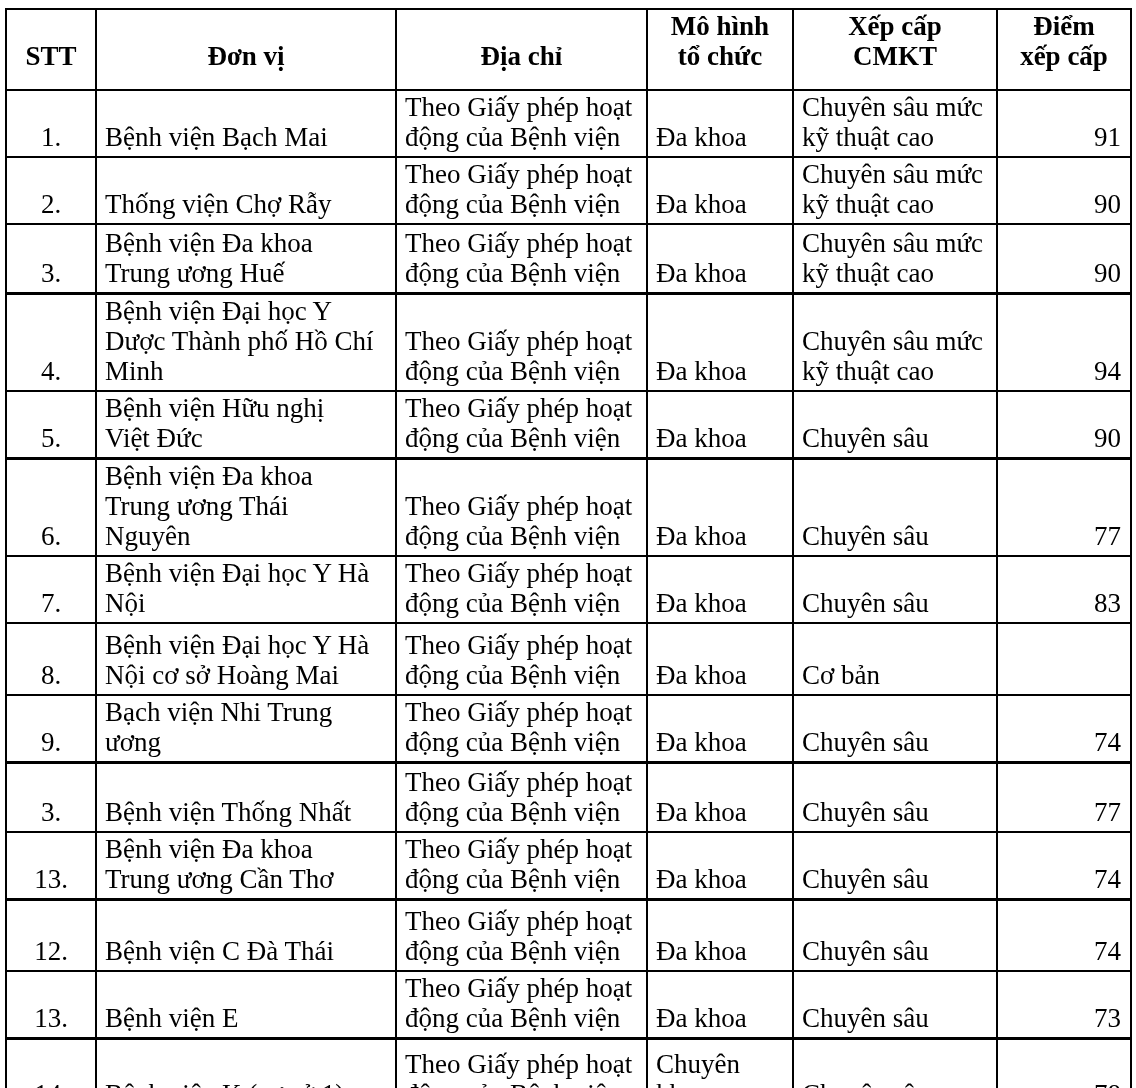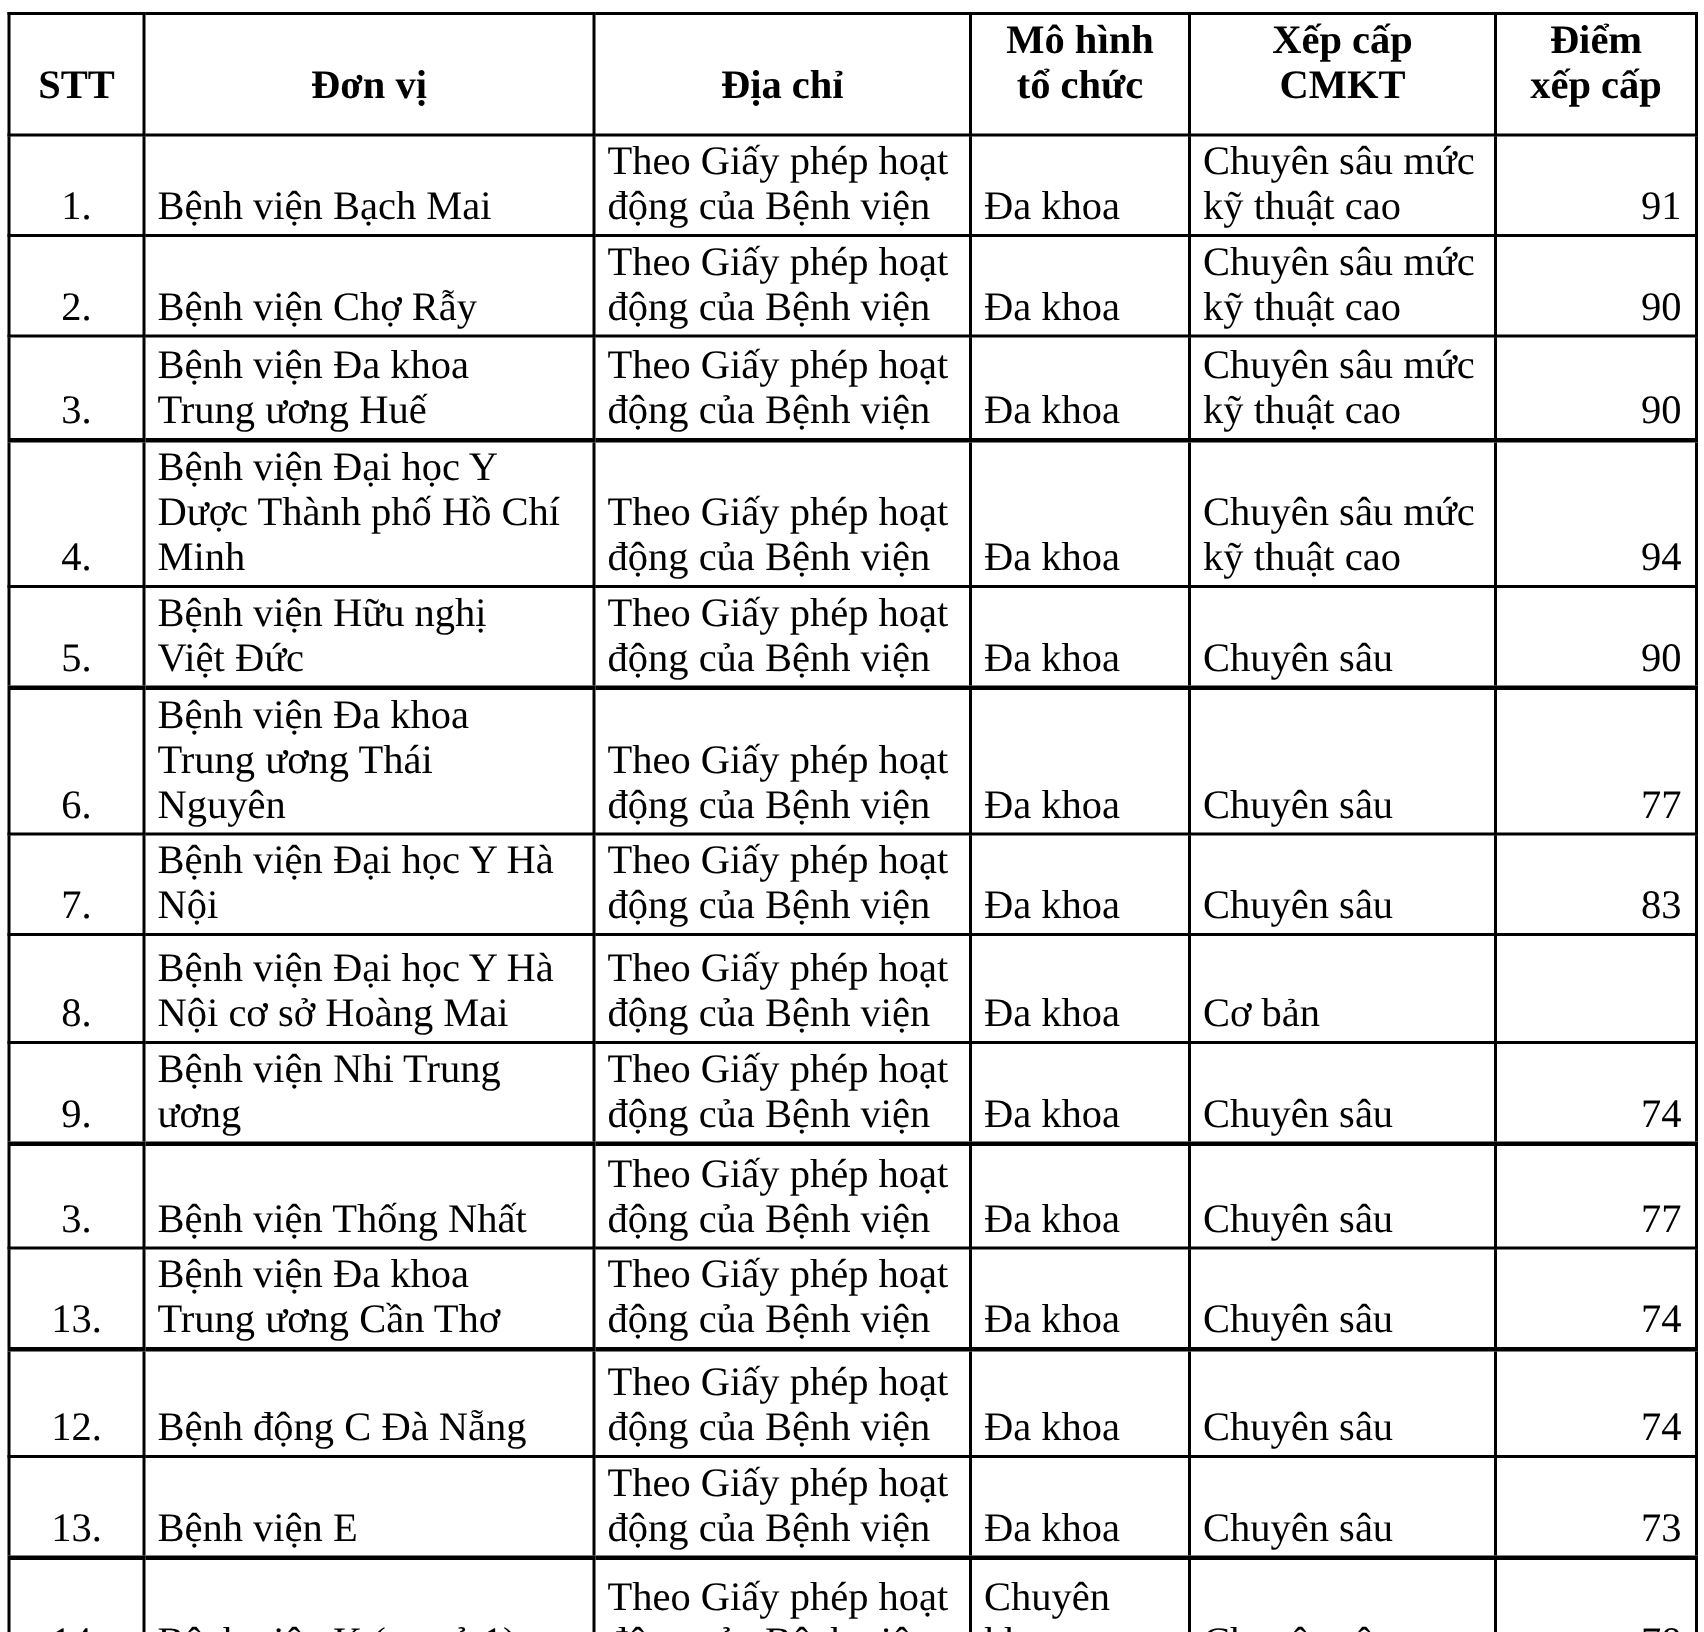--- a/index.html
+++ b/index.html
@@ -81,21 +81,21 @@
         <td class="c-unit">Bệnh viện Bạch Mai</td>
         <td class="c-addr">Theo Giấy phép hoạt
 động của Bệnh viện</td>
         <td class="c-model">Đa khoa</td>
         <td class="c-rank">Chuyên sâu mức
 kỹ thuật cao</td>
         <td class="c-score">91</td>
       </tr>
       <tr style="height:64px">
         <td class="c-stt">2.</td>
-        <td class="c-unit">Bệnh viện Chợ Rẫy</td>
+        <td class="c-unit">Thống viện Chợ Rẫy</td>
         <td class="c-addr">Theo Giấy phép hoạt
 động của Bệnh viện</td>
         <td class="c-model">Đa khoa</td>
         <td class="c-rank">Chuyên sâu mức
 kỹ thuật cao</td>
         <td class="c-score">90</td>
       </tr>
       <tr style="height:69px">
         <td class="c-stt">3.</td>
         <td class="c-unit">Bệnh viện Đa khoa
@@ -155,21 +155,21 @@
         <td class="c-unit">Bệnh viện Đại học Y Hà
 Nội cơ sở Hoàng Mai</td>
         <td class="c-addr">Theo Giấy phép hoạt
 động của Bệnh viện</td>
         <td class="c-model">Đa khoa</td>
         <td class="c-rank">Cơ bản</td>
         <td class="c-score"></td>
       </tr>
       <tr style="height:62px">
         <td class="c-stt">9.</td>
-        <td class="c-unit">Bệnh viện Nhi Trung
+        <td class="c-unit">Bạch viện Nhi Trung
 ương</td>
         <td class="c-addr">Theo Giấy phép hoạt
 động của Bệnh viện</td>
         <td class="c-model">Đa khoa</td>
         <td class="c-rank">Chuyên sâu</td>
         <td class="c-score">74</td>
       </tr>
       <tr class="tt" style="height:70px">
         <td class="c-stt">3.</td>
         <td class="c-unit">Bệnh viện Thống Nhất</td>
@@ -184,21 +184,21 @@
         <td class="c-unit">Bệnh viện Đa khoa
 Trung ương Cần Thơ</td>
         <td class="c-addr">Theo Giấy phép hoạt
 động của Bệnh viện</td>
         <td class="c-model">Đa khoa</td>
         <td class="c-rank">Chuyên sâu</td>
         <td class="c-score">74</td>
       </tr>
       <tr class="tt" style="height:71px">
         <td class="c-stt">12.</td>
-        <td class="c-unit">Bệnh động C Đà Nẵng</td>
+        <td class="c-unit">Bệnh viện C Đà Thái</td>
         <td class="c-addr">Theo Giấy phép hoạt
 động của Bệnh viện</td>
         <td class="c-model">Đa khoa</td>
         <td class="c-rank">Chuyên sâu</td>
         <td class="c-score">74</td>
       </tr>
       <tr style="height:62px">
         <td class="c-stt">13.</td>
         <td class="c-unit">Bệnh viện E</td>
         <td class="c-addr">Theo Giấy phép hoạt

